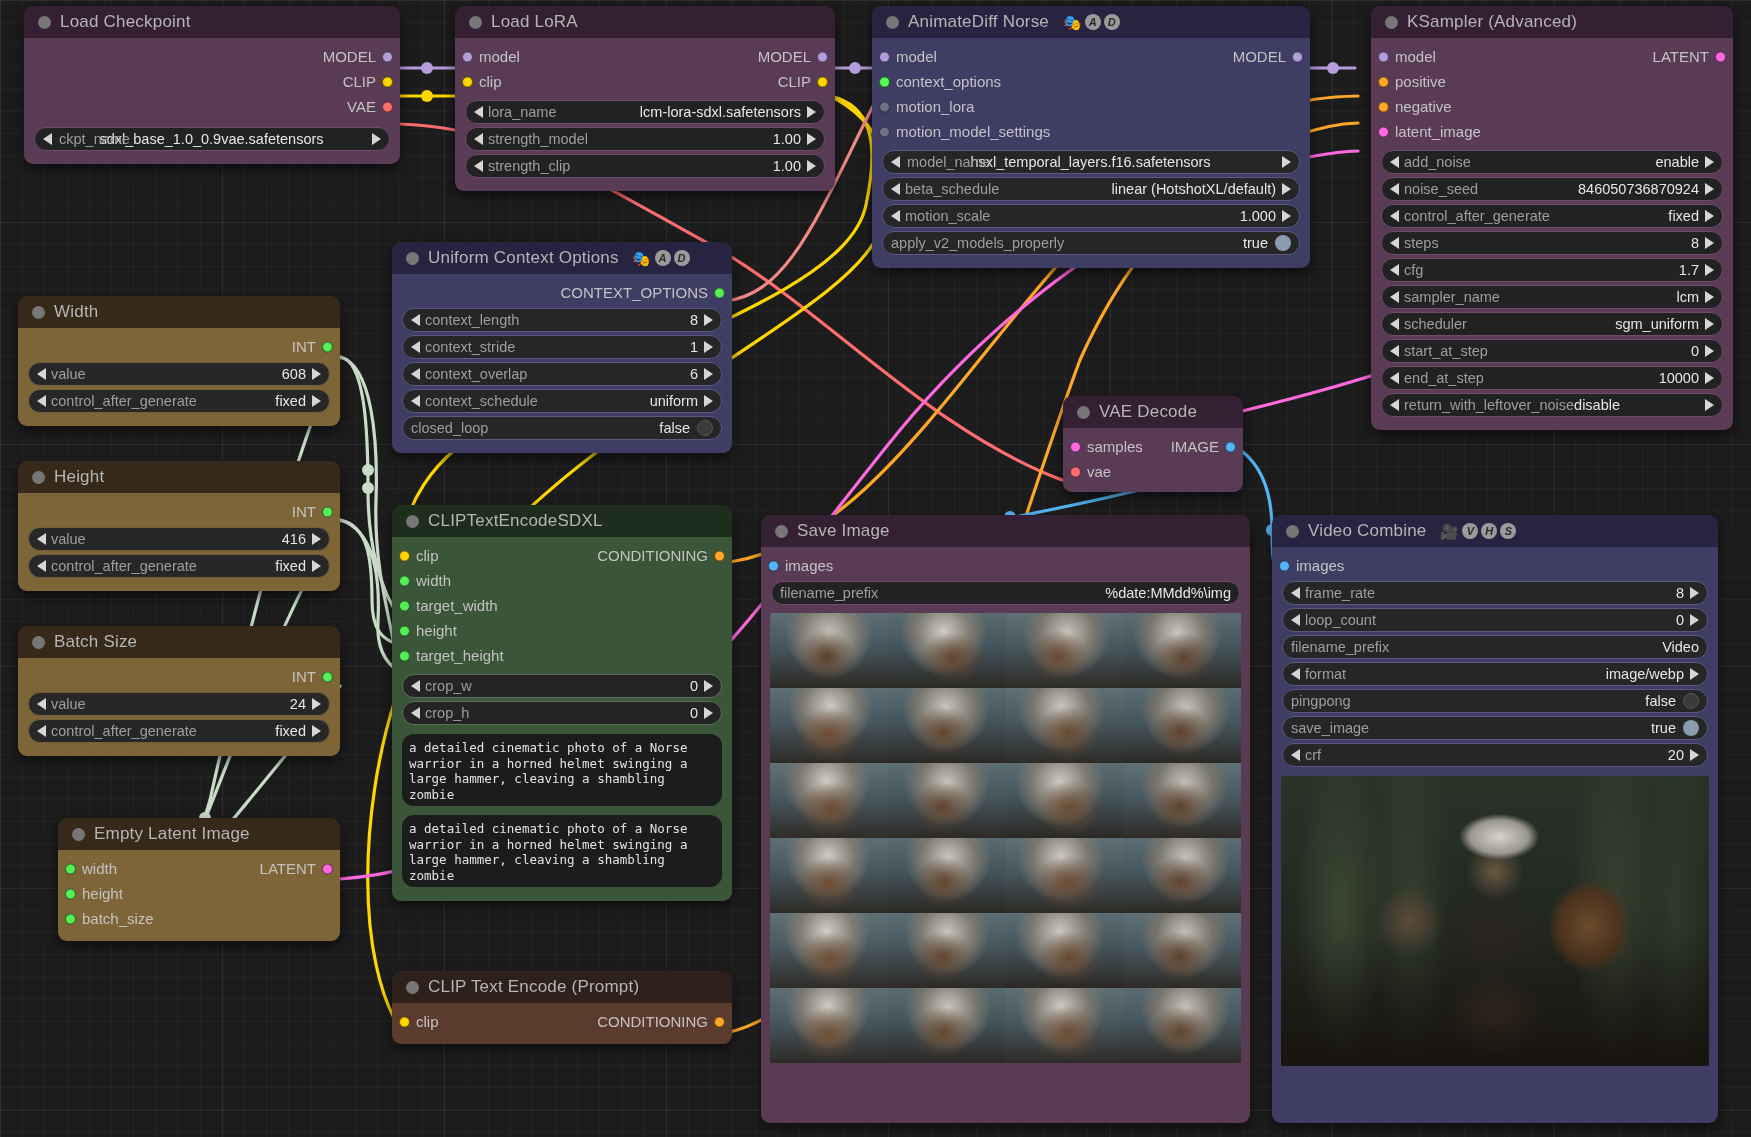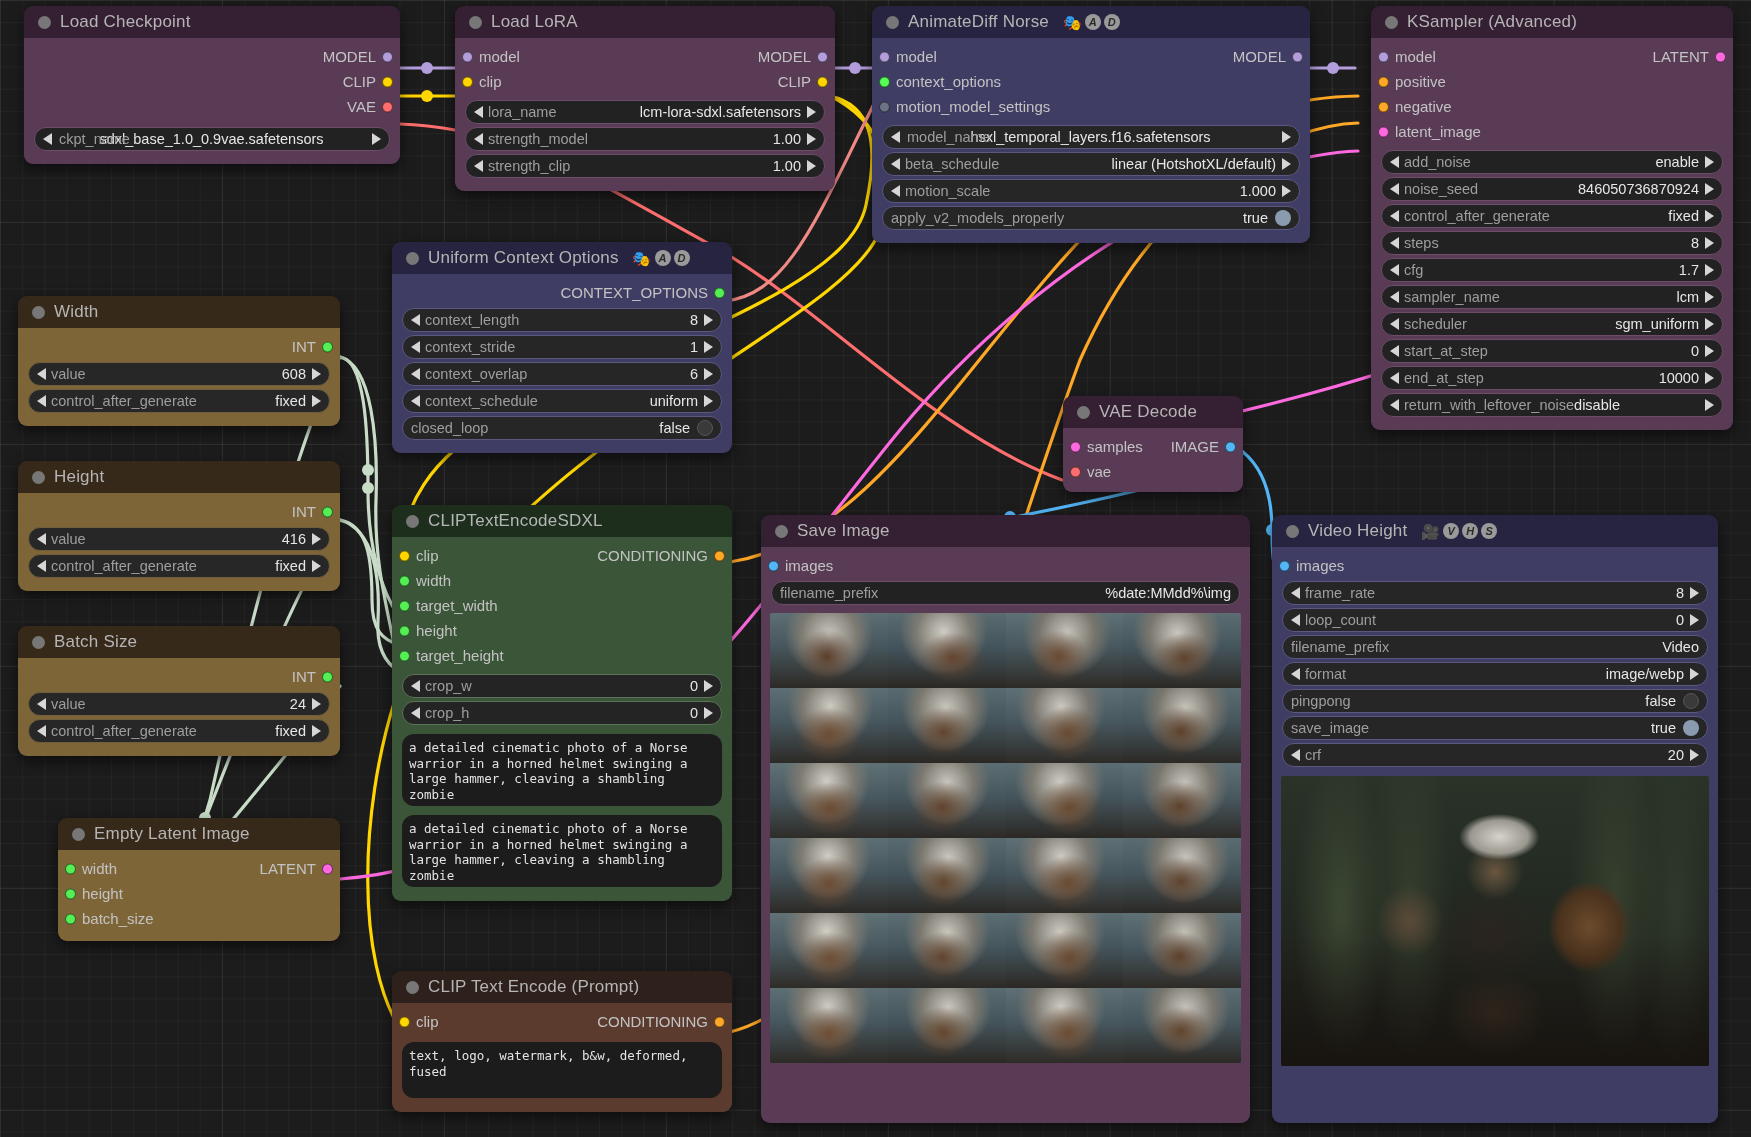--- a/index.html
+++ b/index.html
@@ -281,20 +281,24 @@
         <span>model</span>
         <span style="margin-left:auto; padding-right:24px;">MODEL</span>
         <span class="dot" style="right:7px; left:auto; background:#b39ddb"></span>
       </div>
       <div class="slot in">
         <span class="dot" style="background:#55ff55"></span>
         <span>context_options</span>
       </div>
       <div class="slot in">
         <span class="dot" style="background:#6e7286"></span>
+        <span>motion_lora</span>
+      </div>
+      <div class="slot in">
+        <span class="dot" style="background:#6e7286"></span>
         <span>motion_model_settings</span>
       </div>
       <div class="widget overlap" style="margin-top:6px;">
         <span class="arrow-l"></span>
         <span class="w-name">model_name</span>
         <span class="w-val">hsxl_temporal_layers.f16.safetensors</span>
         <span class="arrow-r"></span>
       </div>
       <div class="widget">
         <span class="arrow-l"></span>
@@ -599,21 +603,20 @@
       <span class="title-dot"></span>
       <span>CLIP Text Encode (Prompt)</span>
     </div>
     <div class="node-body">
       <div class="slot in">
         <span class="dot" style="background:#ffd600"></span>
         <span>clip</span>
         <span style="margin-left:auto; padding-right:24px;">CONDITIONING</span>
         <span class="dot" style="right:7px; left:auto; background:#ffa726"></span>
       </div>
-      <div class="textarea" style="height:56px; margin-top:8px;">text, logo, watermark, b&amp;w, deformed, fused</div>
     </div>
   </div>
 
   <div class="node th-purple" style="left:1063px; top:396px; width:180px;">
     <div class="node-title">
       <span class="title-dot"></span>
       <span>VAE Decode</span>
     </div>
     <div class="node-body" style="padding-bottom:8px;">
       <div class="slot in">
@@ -794,21 +797,21 @@
             radial-gradient(circle at 53% 27%, #c7c4bc 0%, #78756d 34%, transparent 54%),
             linear-gradient(180deg,#5a6c71 0%,#45555c 47%,#2c2925 100%)"></div>
           </div>
       </div>
     </div>
   </div>
 
   <div class="node th-blue" style="left:1272px; top:515px; width:446px; height:608px;">
     <div class="node-title">
       <span class="title-dot"></span>
-      <span>Video Height</span>
+      <span>Video Combine</span>
       <span class="badges">
         <span class="badge-emoji">🎥</span>
         <span class="badge-circ">V</span>
         <span class="badge-circ">H</span>
         <span class="badge-circ">S</span>
       </span>
     </div>
     <div class="node-body" style="height:576px;">
       <div class="slot in">
         <span class="dot" style="background:#54b6f7"></span>

